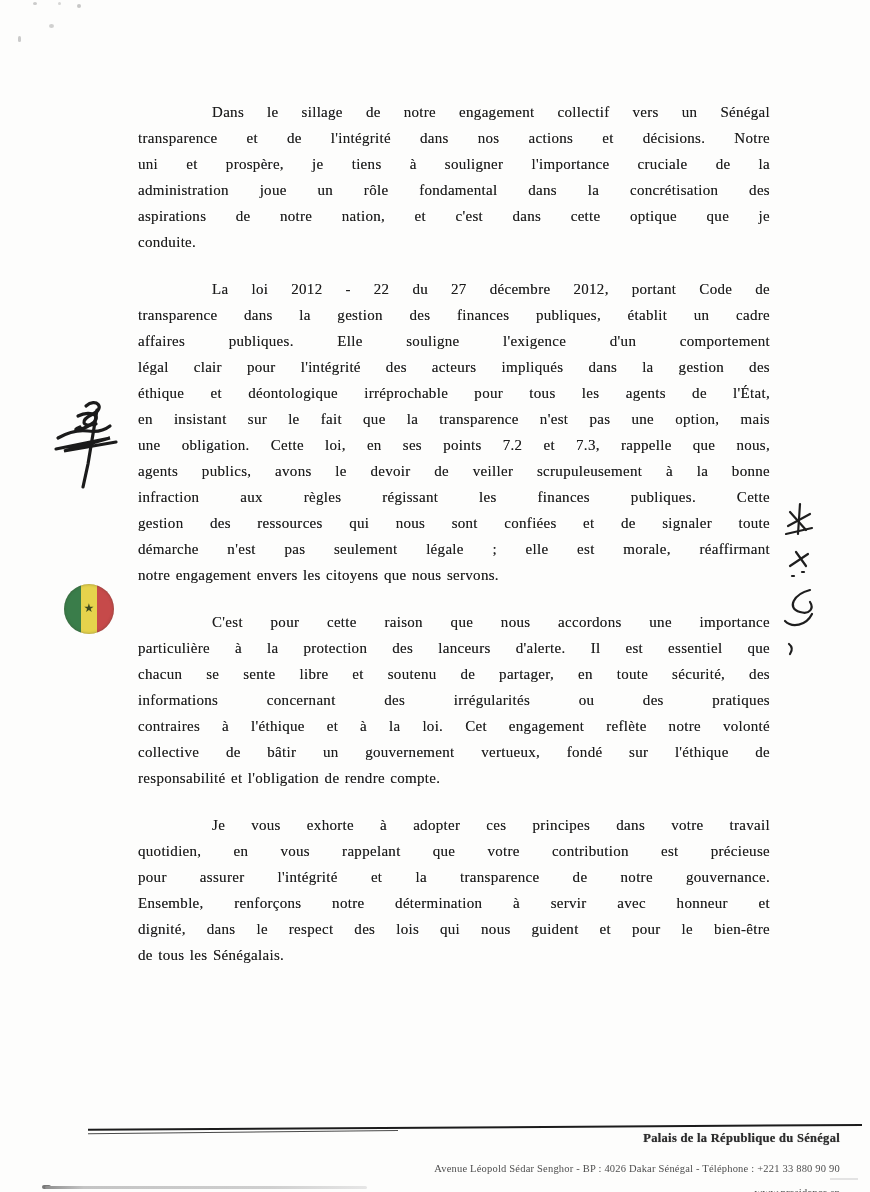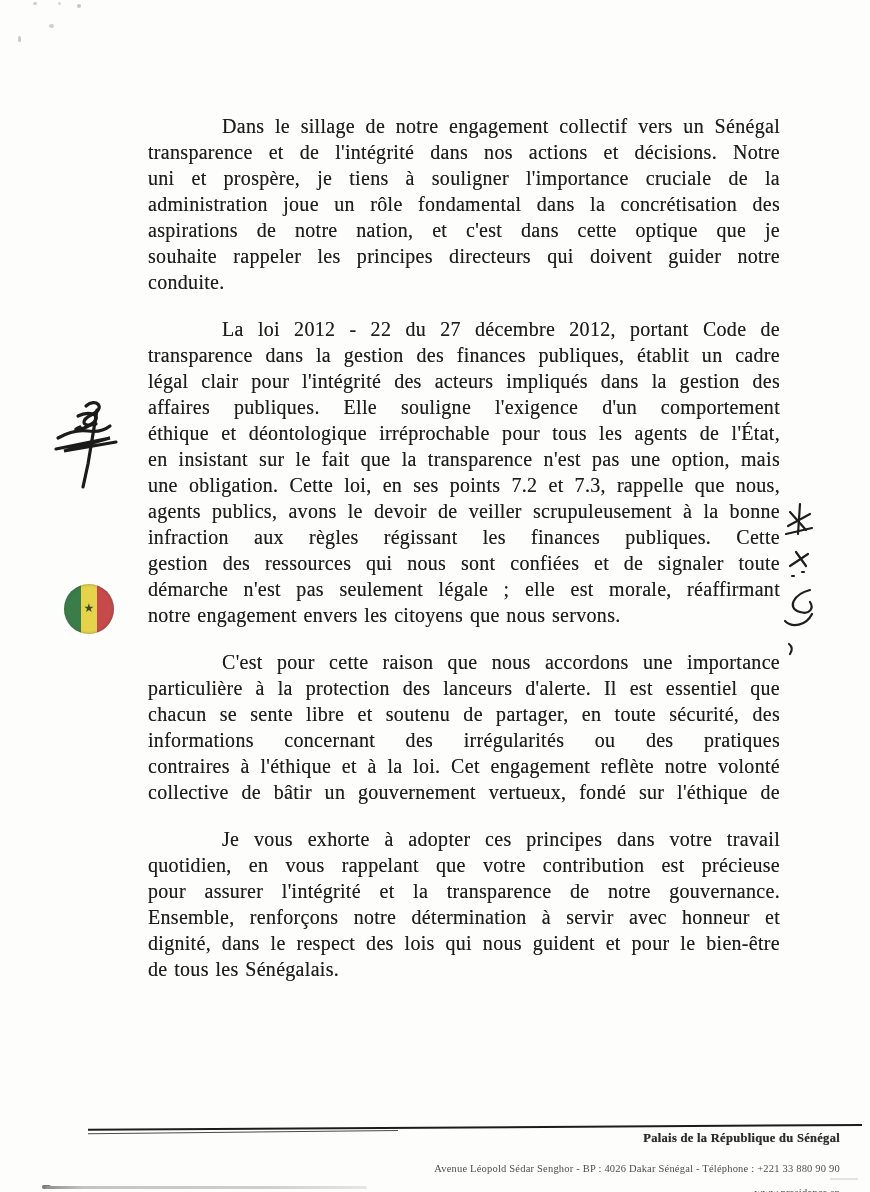--- a/index.html
+++ b/index.html
@@ -3,25 +3,24 @@
 <meta charset="utf-8">
 <style>
   html,body{margin:0;padding:0;}
   body{
     width:870px;height:1192px;position:relative;overflow:hidden;
     background:#fdfdfc;
     font-family:"Liberation Serif", serif;
   }
   
   .letter-body{
-    position:absolute;left:148px;top:99px;width:632px;
-    font-size:20px;line-height:26px;color:#1d1d1d;
+    position:absolute;left:138px;top:99px;width:632px;
+    font-size:15px;line-height:26px;color:#1d1d1d;
     letter-spacing:0.3px;word-spacing:1.4px;
     text-shadow:0 0 0.6px rgba(20,20,20,0.55);
-    margin-top:14px;
   }
   .para{margin:0 0 21px 0;}
   .line{text-align:justify;text-align-last:justify;}
   .line.first{text-indent:74px;}
   .line.last{text-align-last:left;}
   
   .paraph{position:absolute;left:50px;top:394px;width:72px;height:104px;}
   .seal{
     position:absolute;left:64px;top:584px;width:50px;height:50px;border-radius:50%;
     background:linear-gradient(90deg,#3a7d4a 0 34%,#e6d34c 34% 66%,#c64a4a 66% 100%);
@@ -59,44 +58,44 @@
 <div class="speck" style="left:49px;top:24px;width:5px;height:4px;opacity:.45"></div>
 <div class="speck" style="left:18px;top:36px;width:3px;height:6px;opacity:.5;border-radius:2px"></div>
 
 <div class="letter-body">
     <div class="para">
       <div class="line first">Dans le sillage de notre engagement collectif vers un Sénégal</div>
       <div class="line">transparence et de l'intégrité dans nos actions et décisions. Notre</div>
       <div class="line">uni et prospère, je tiens à souligner l'importance cruciale de la</div>
       <div class="line">administration joue un rôle fondamental dans la concrétisation des</div>
       <div class="line">aspirations de notre nation, et c'est dans cette optique que je</div>
-      <div class="line">souhaite rappeler les principes directeurs qui doivent guider notre</div>
       <div class="line last">conduite.</div>
     </div>
     <div class="para">
       <div class="line first">La loi 2012 - 22 du 27 décembre 2012, portant Code de</div>
       <div class="line">transparence dans la gestion des finances publiques, établit un cadre</div>
+      <div class="line">affaires publiques. Elle souligne l'exigence d'un comportement</div>
       <div class="line">légal clair pour l'intégrité des acteurs impliqués dans la gestion des</div>
-      <div class="line">affaires publiques. Elle souligne l'exigence d'un comportement</div>
       <div class="line">éthique et déontologique irréprochable pour tous les agents de l'État,</div>
       <div class="line">en insistant sur le fait que la transparence n'est pas une option, mais</div>
       <div class="line">une obligation. Cette loi, en ses points 7.2 et 7.3, rappelle que nous,</div>
       <div class="line">agents publics, avons le devoir de veiller scrupuleusement à la bonne</div>
       <div class="line">infraction aux règles régissant les finances publiques. Cette</div>
       <div class="line">gestion des ressources qui nous sont confiées et de signaler toute</div>
       <div class="line">démarche n'est pas seulement légale ; elle est morale, réaffirmant</div>
       <div class="line last">notre engagement envers les citoyens que nous servons.</div>
     </div>
     <div class="para">
       <div class="line first">C'est pour cette raison que nous accordons une importance</div>
       <div class="line">particulière à la protection des lanceurs d'alerte. Il est essentiel que</div>
       <div class="line">chacun se sente libre et soutenu de partager, en toute sécurité, des</div>
       <div class="line">informations concernant des irrégularités ou des pratiques</div>
       <div class="line">contraires à l'éthique et à la loi. Cet engagement reflète notre volonté</div>
       <div class="line">collective de bâtir un gouvernement vertueux, fondé sur l'éthique de</div>
+      <div class="line last">responsabilité et l'obligation de rendre compte.</div>
     </div>
     <div class="para">
       <div class="line first">Je vous exhorte à adopter ces principes dans votre travail</div>
       <div class="line">quotidien, en vous rappelant que votre contribution est précieuse</div>
       <div class="line">pour assurer l'intégrité et la transparence de notre gouvernance.</div>
       <div class="line">Ensemble, renforçons notre détermination à servir avec honneur et</div>
       <div class="line">dignité, dans le respect des lois qui nous guident et pour le bien-être</div>
       <div class="line last">de tous les Sénégalais.</div>
     </div>
   </div>

